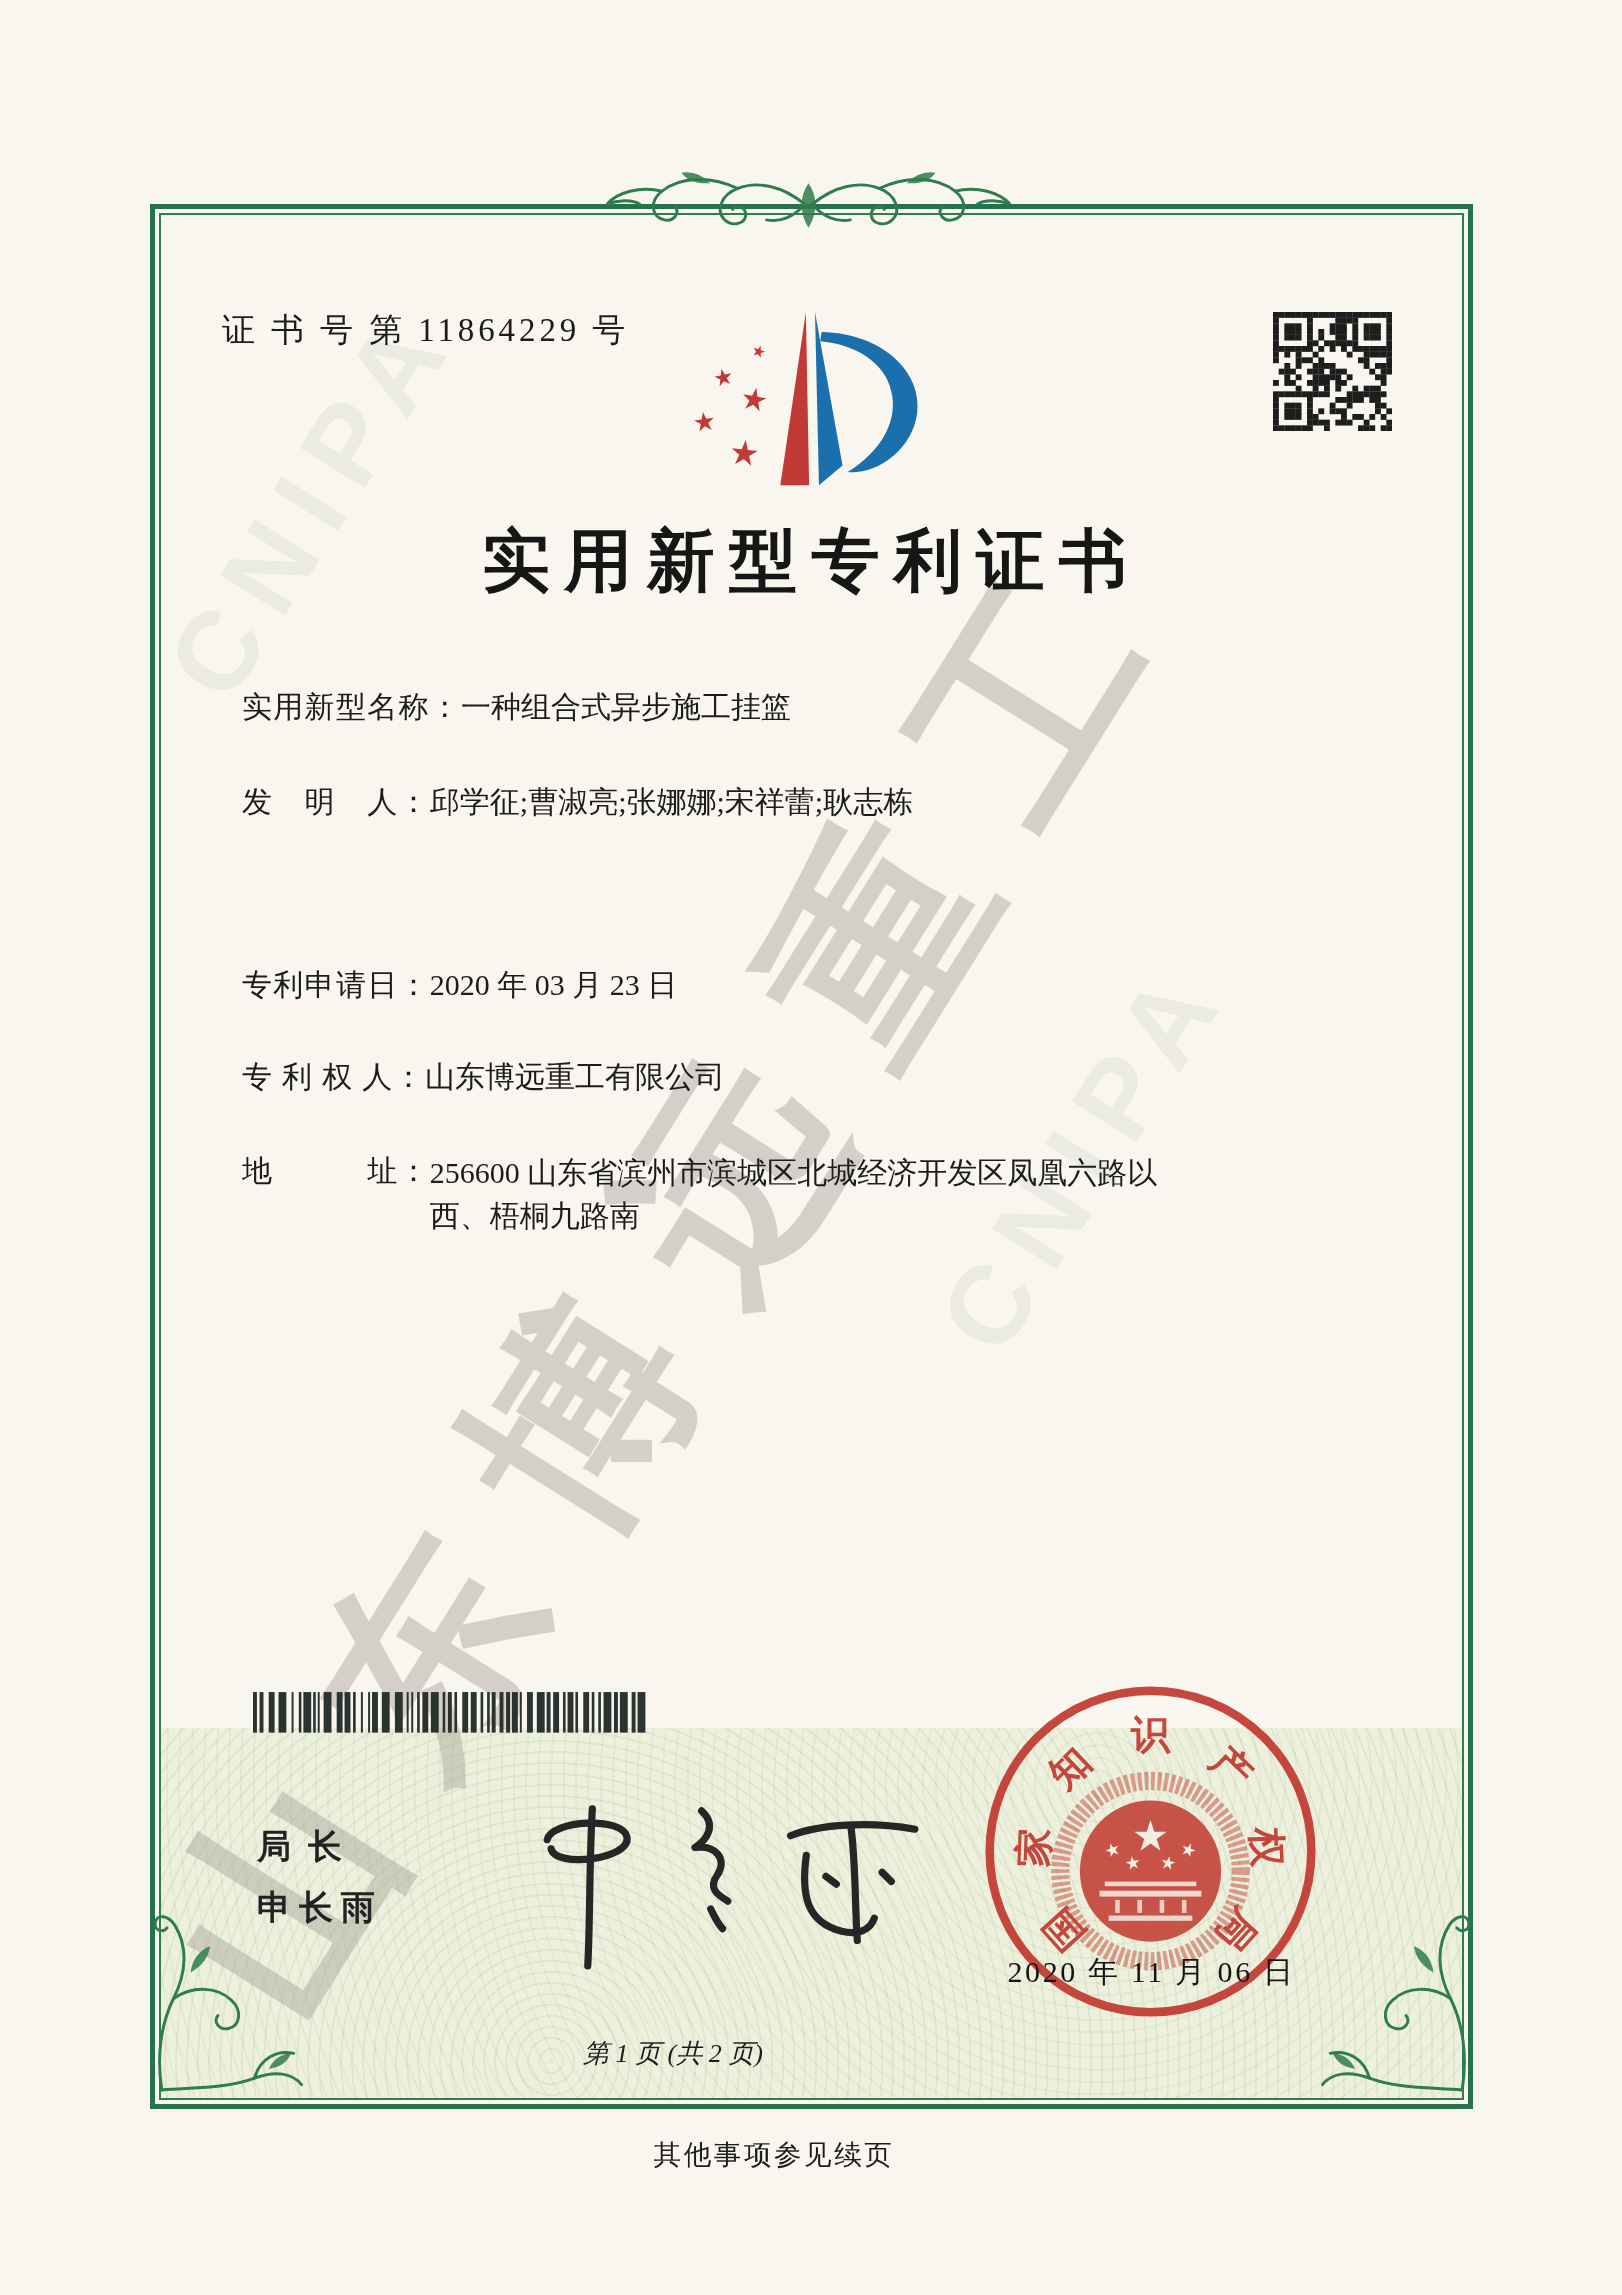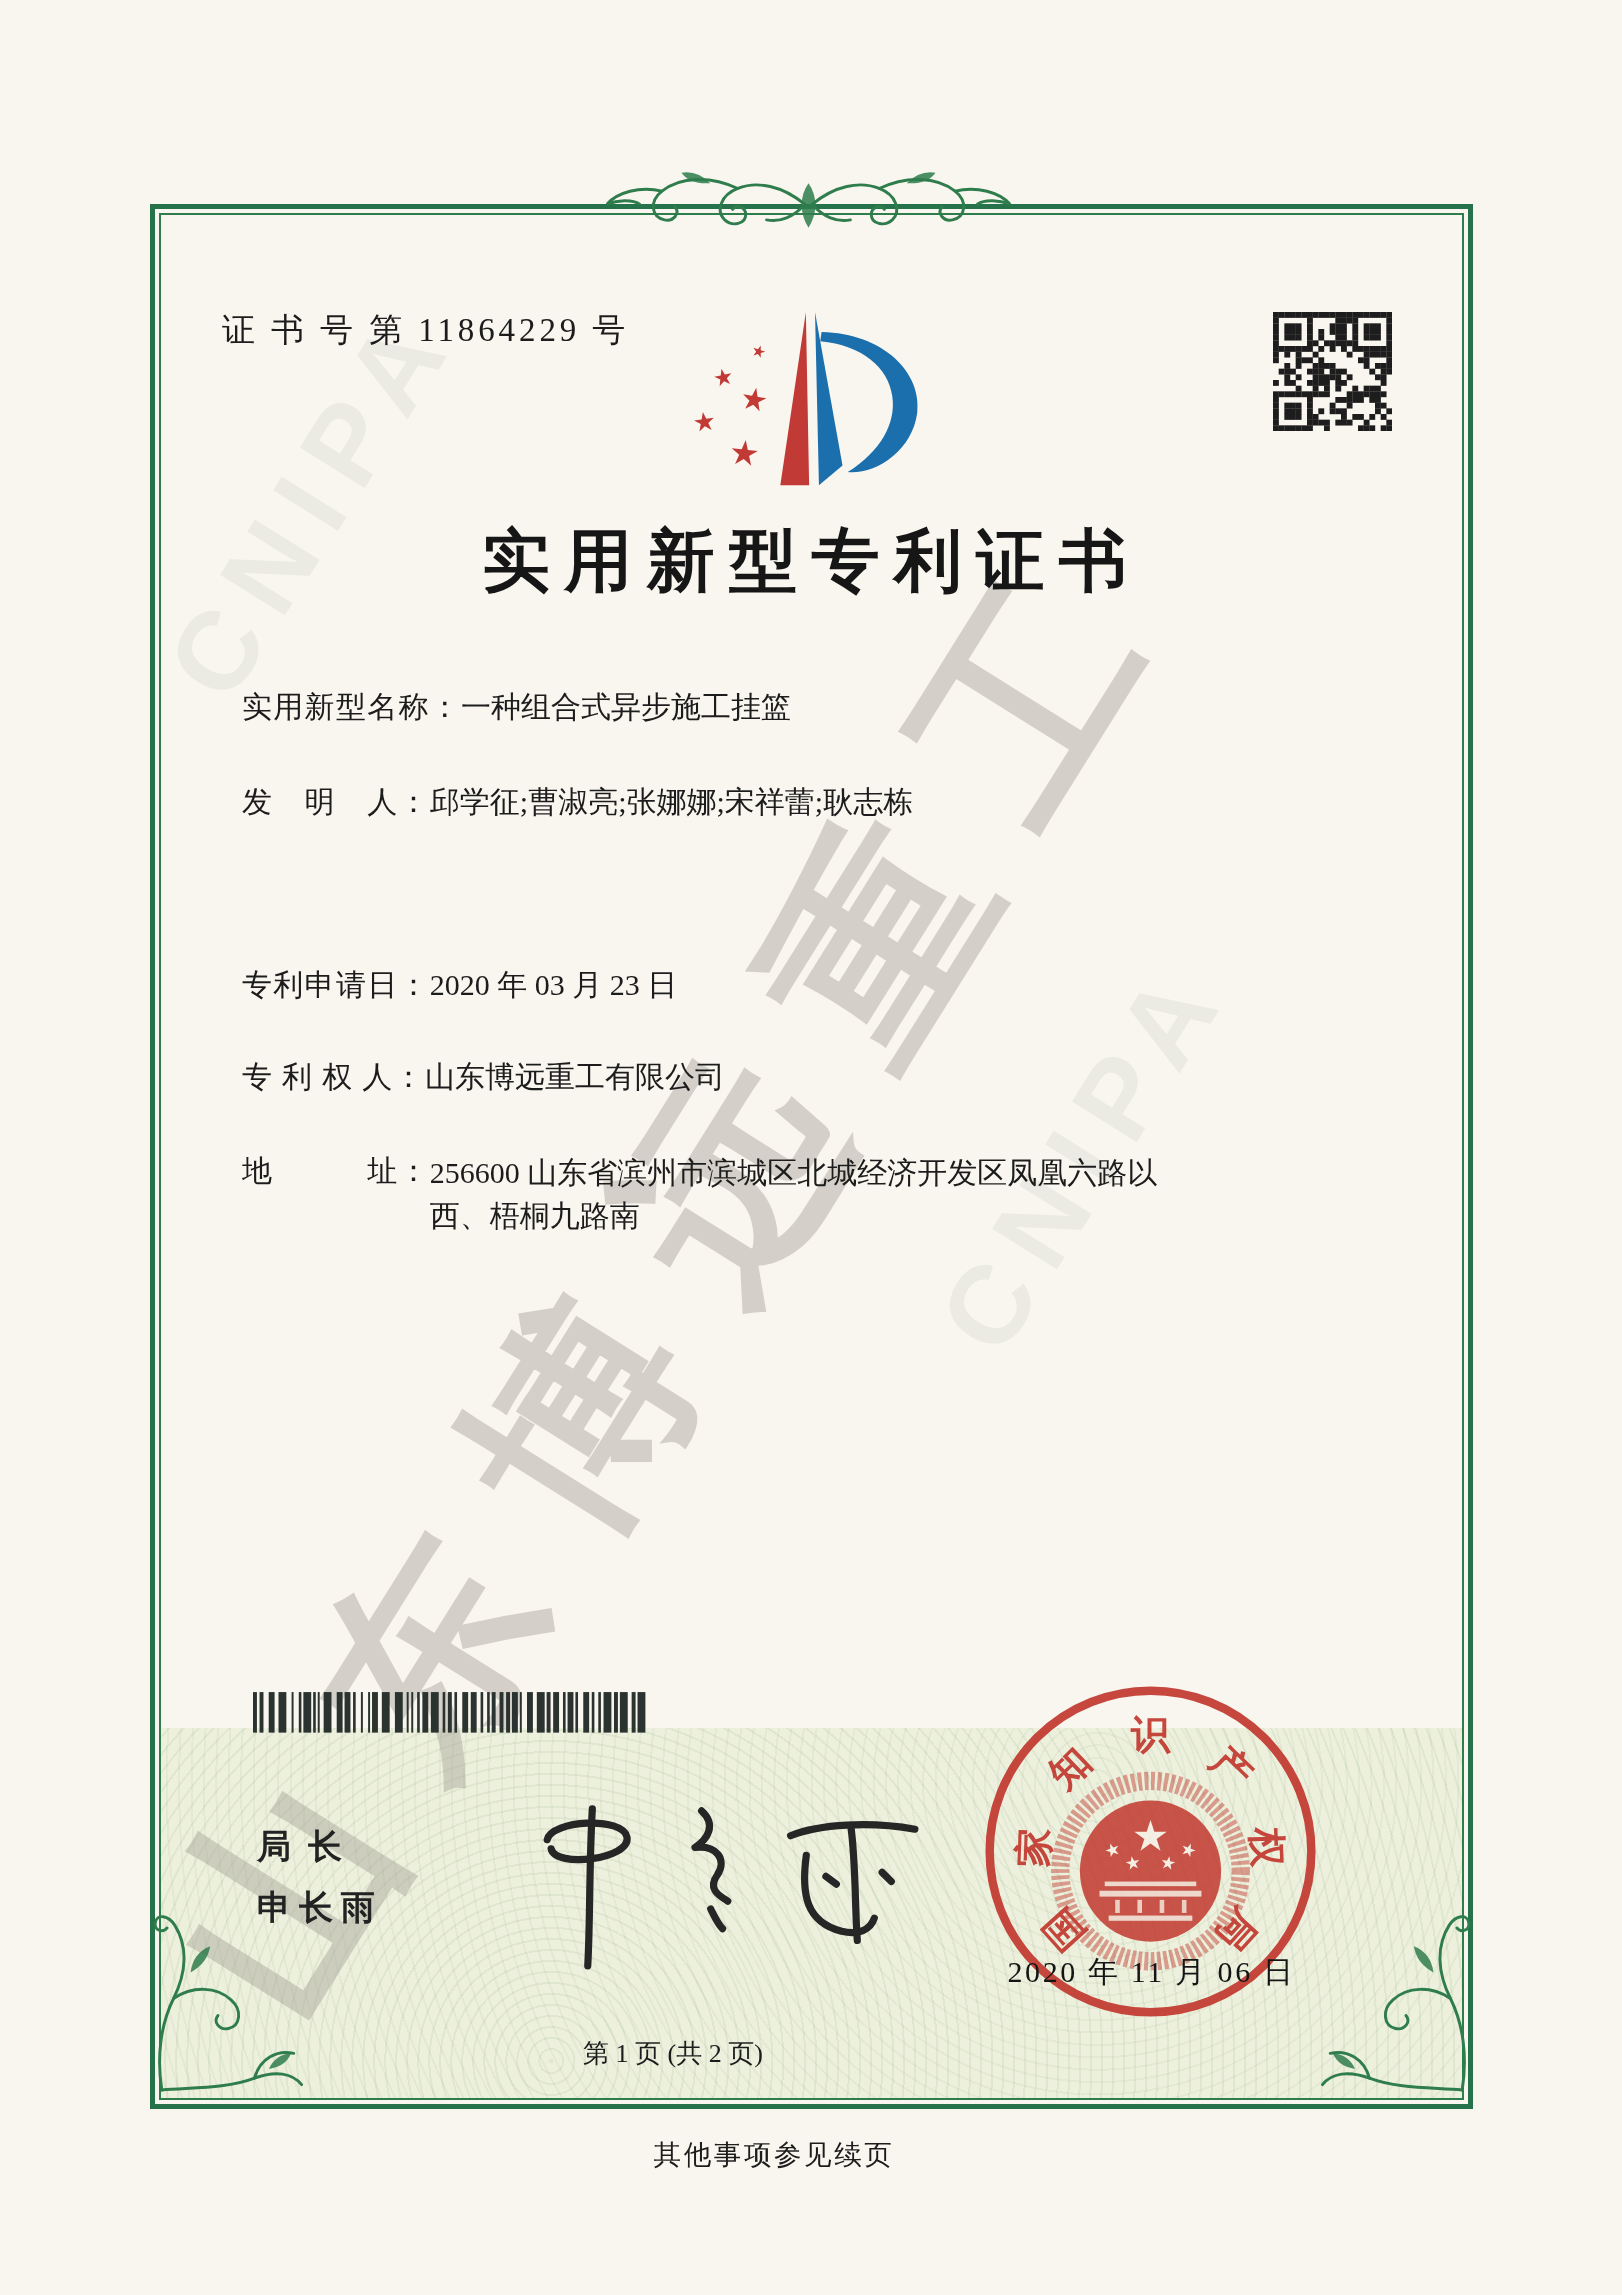--- a/index.html
+++ b/index.html
@@ -58,21 +58,21 @@
   .officer-name{position:absolute;left:257px;top:1885px;z-index:10;
     font-family:"Liberation Sans","DejaVu Sans",sans-serif;
     font-size:34px;font-weight:bold;letter-spacing:7.9px;color:#222;}
   .signature-svg{position:absolute;left:0;top:0;width:1623px;height:2295px;z-index:11;pointer-events:none;}
   .sig-stroke{stroke:#262626;stroke-width:11;fill:none;stroke-linecap:round;stroke-linejoin:round;}
   .seal{position:absolute;left:974px;top:1675px;z-index:12;opacity:.93;}
   .ringch{font-size:60px;font-weight:bold;text-anchor:middle;fill:#c23a30;
     font-family:"Liberation Serif","DejaVu Serif",serif;}
   .seal-date{position:absolute;left:975px;top:1952px;width:353px;text-align:center;z-index:13;
     font-size:30px;letter-spacing:2.6px;color:#151515;}
-  .page-line{position:absolute;left:0;top:2036px;width:1346px;text-align:center;z-index:10;font-size:26px;}
+  .page-line{position:absolute;left:0;top:2036px;width:1346px;text-align:center;z-index:10;font-size:26px;font-style:italic;}
   .cont-note{position:absolute;left:0;top:2137px;width:1548px;text-align:center;z-index:10;font-size:27.5px;letter-spacing:2.6px;}
 </style>
 </head>
 <body>
 
 <div class="page">
 
   <div class="band"></div>
   <div class="wm-company">山东博远重工</div>
   <div class="wm-agency wm-a1">CNIPA</div>

